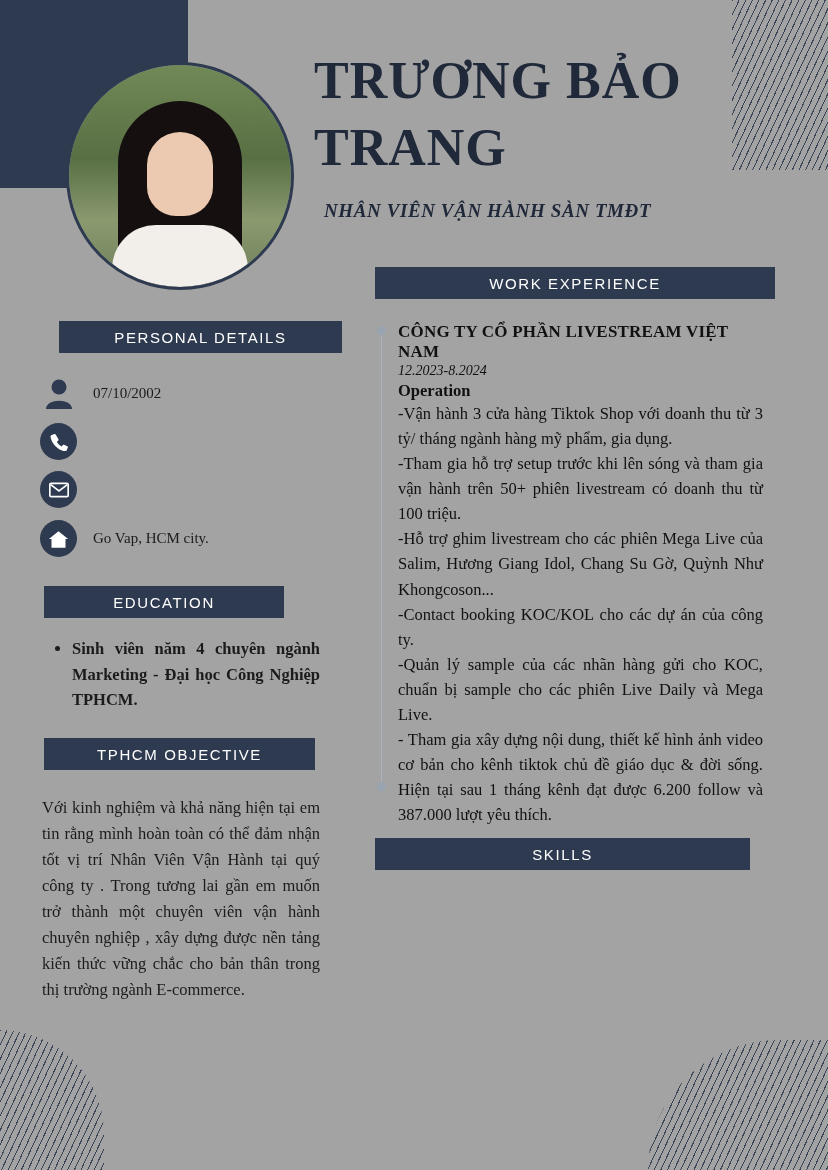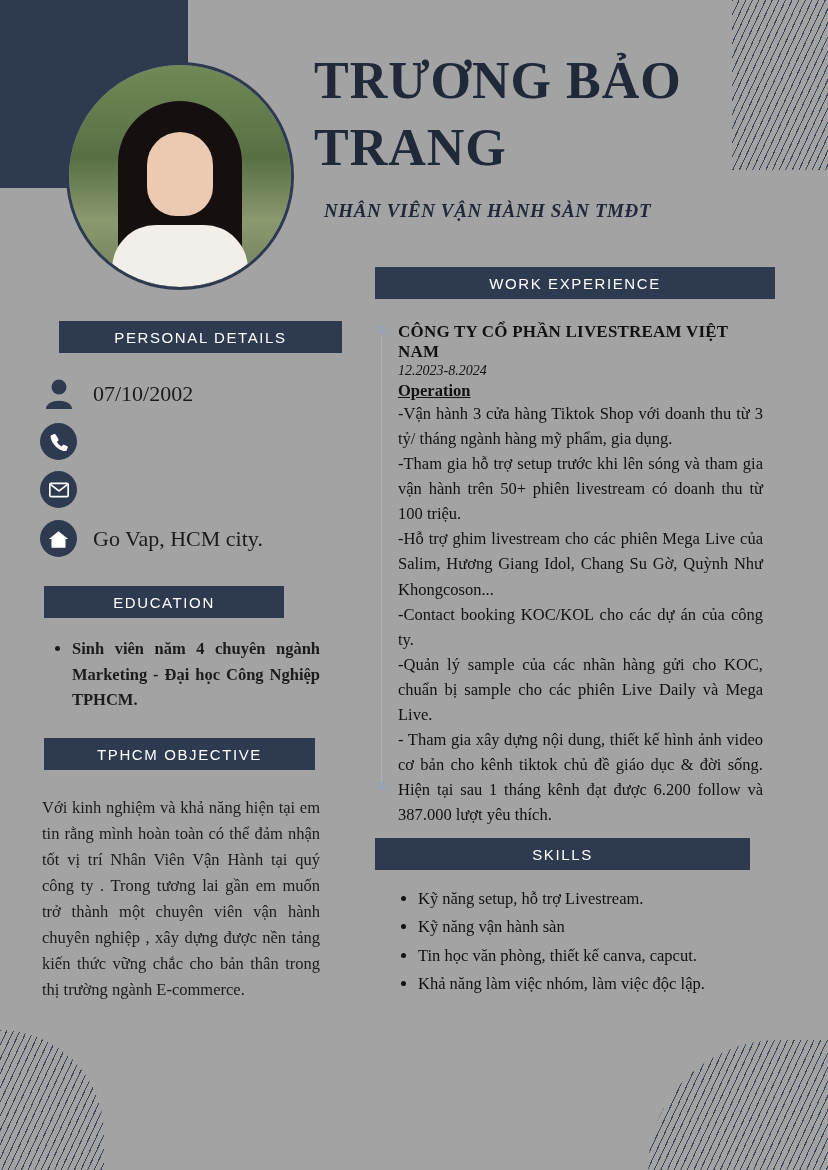--- a/index.html
+++ b/index.html
@@ -155,21 +155,21 @@
     border-radius: 50%;
     background: #2e3a4f;
     color: #ffffff;
     display: flex;
     align-items: center;
     justify-content: center;
   }
   .pd-icon.plain { background: transparent; color: #2e3a4f; }
   .pd-icon svg { display: block; }
   .pd-text {
-    font-size: 22px;
+    font-size: 15px;
     color: #1b1b1b;
     font-family: "Liberation Serif", serif;
     white-space: pre;
   }
 
   
   .edu {
     position: absolute;
     left: 48px; top: 636px;
     width: 272px;
@@ -226,21 +226,20 @@
     font-style: italic;
     font-size: 14px;
     color: #111111;
     margin-top: 1px;
   }
   .work-role {
     font-weight: bold;
     font-size: 16.5px;
     color: #111111;
     margin-top: 2px;
-    text-decoration: underline;
   }
   .work-item {
     font-size: 16.5px;
     line-height: 1.52;
     text-align: justify;
     color: #111111;
   }
 
   
   .skills {
@@ -337,22 +336,14 @@
     <div class="work-dates">12.2023-8.2024</div>
     <div class="work-role">Operation</div>
     <div class="work-item">-Vận hành 3 cửa hàng Tiktok Shop với doanh thu từ 3  tỷ/ tháng ngành hàng mỹ phẩm, gia dụng.</div>
     <div class="work-item">-Tham gia hỗ trợ setup trước khi lên sóng và tham gia vận hành trên 50+ phiên livestream có doanh thu từ 100 triệu.</div>
     <div class="work-item">-Hỗ trợ ghim livestream cho các phiên Mega Live của Salim, Hương Giang Idol, Chang Su Gờ, Quỳnh Như Khongcoson...</div>
     <div class="work-item">-Contact booking KOC/KOL cho các dự án của công ty.</div>
     <div class="work-item">-Quản lý sample của các nhãn hàng gửi cho KOC, chuẩn bị sample cho các phiên Live Daily và Mega Live.</div>
     <div class="work-item"> - Tham gia xây dựng nội dung, thiết kế hình ảnh video cơ bản cho kênh tiktok chủ đề giáo dục &amp; đời sống. Hiện tại sau 1 tháng kênh đạt được 6.200 follow và 387.000 lượt yêu thích.</div>
   </div>
 
-  <div class="skills">
-    <ul>
-      <li>Kỹ năng  setup, hỗ trợ Livestream.</li>
-      <li>Kỹ năng vận hành sàn</li>
-      <li>Tin học văn phòng, thiết kế canva, capcut.</li>
-      <li>Khả năng làm việc nhóm, làm việc độc lập.</li>
-    </ul>
-  </div>
 
 </div>
 
 </body></html>

